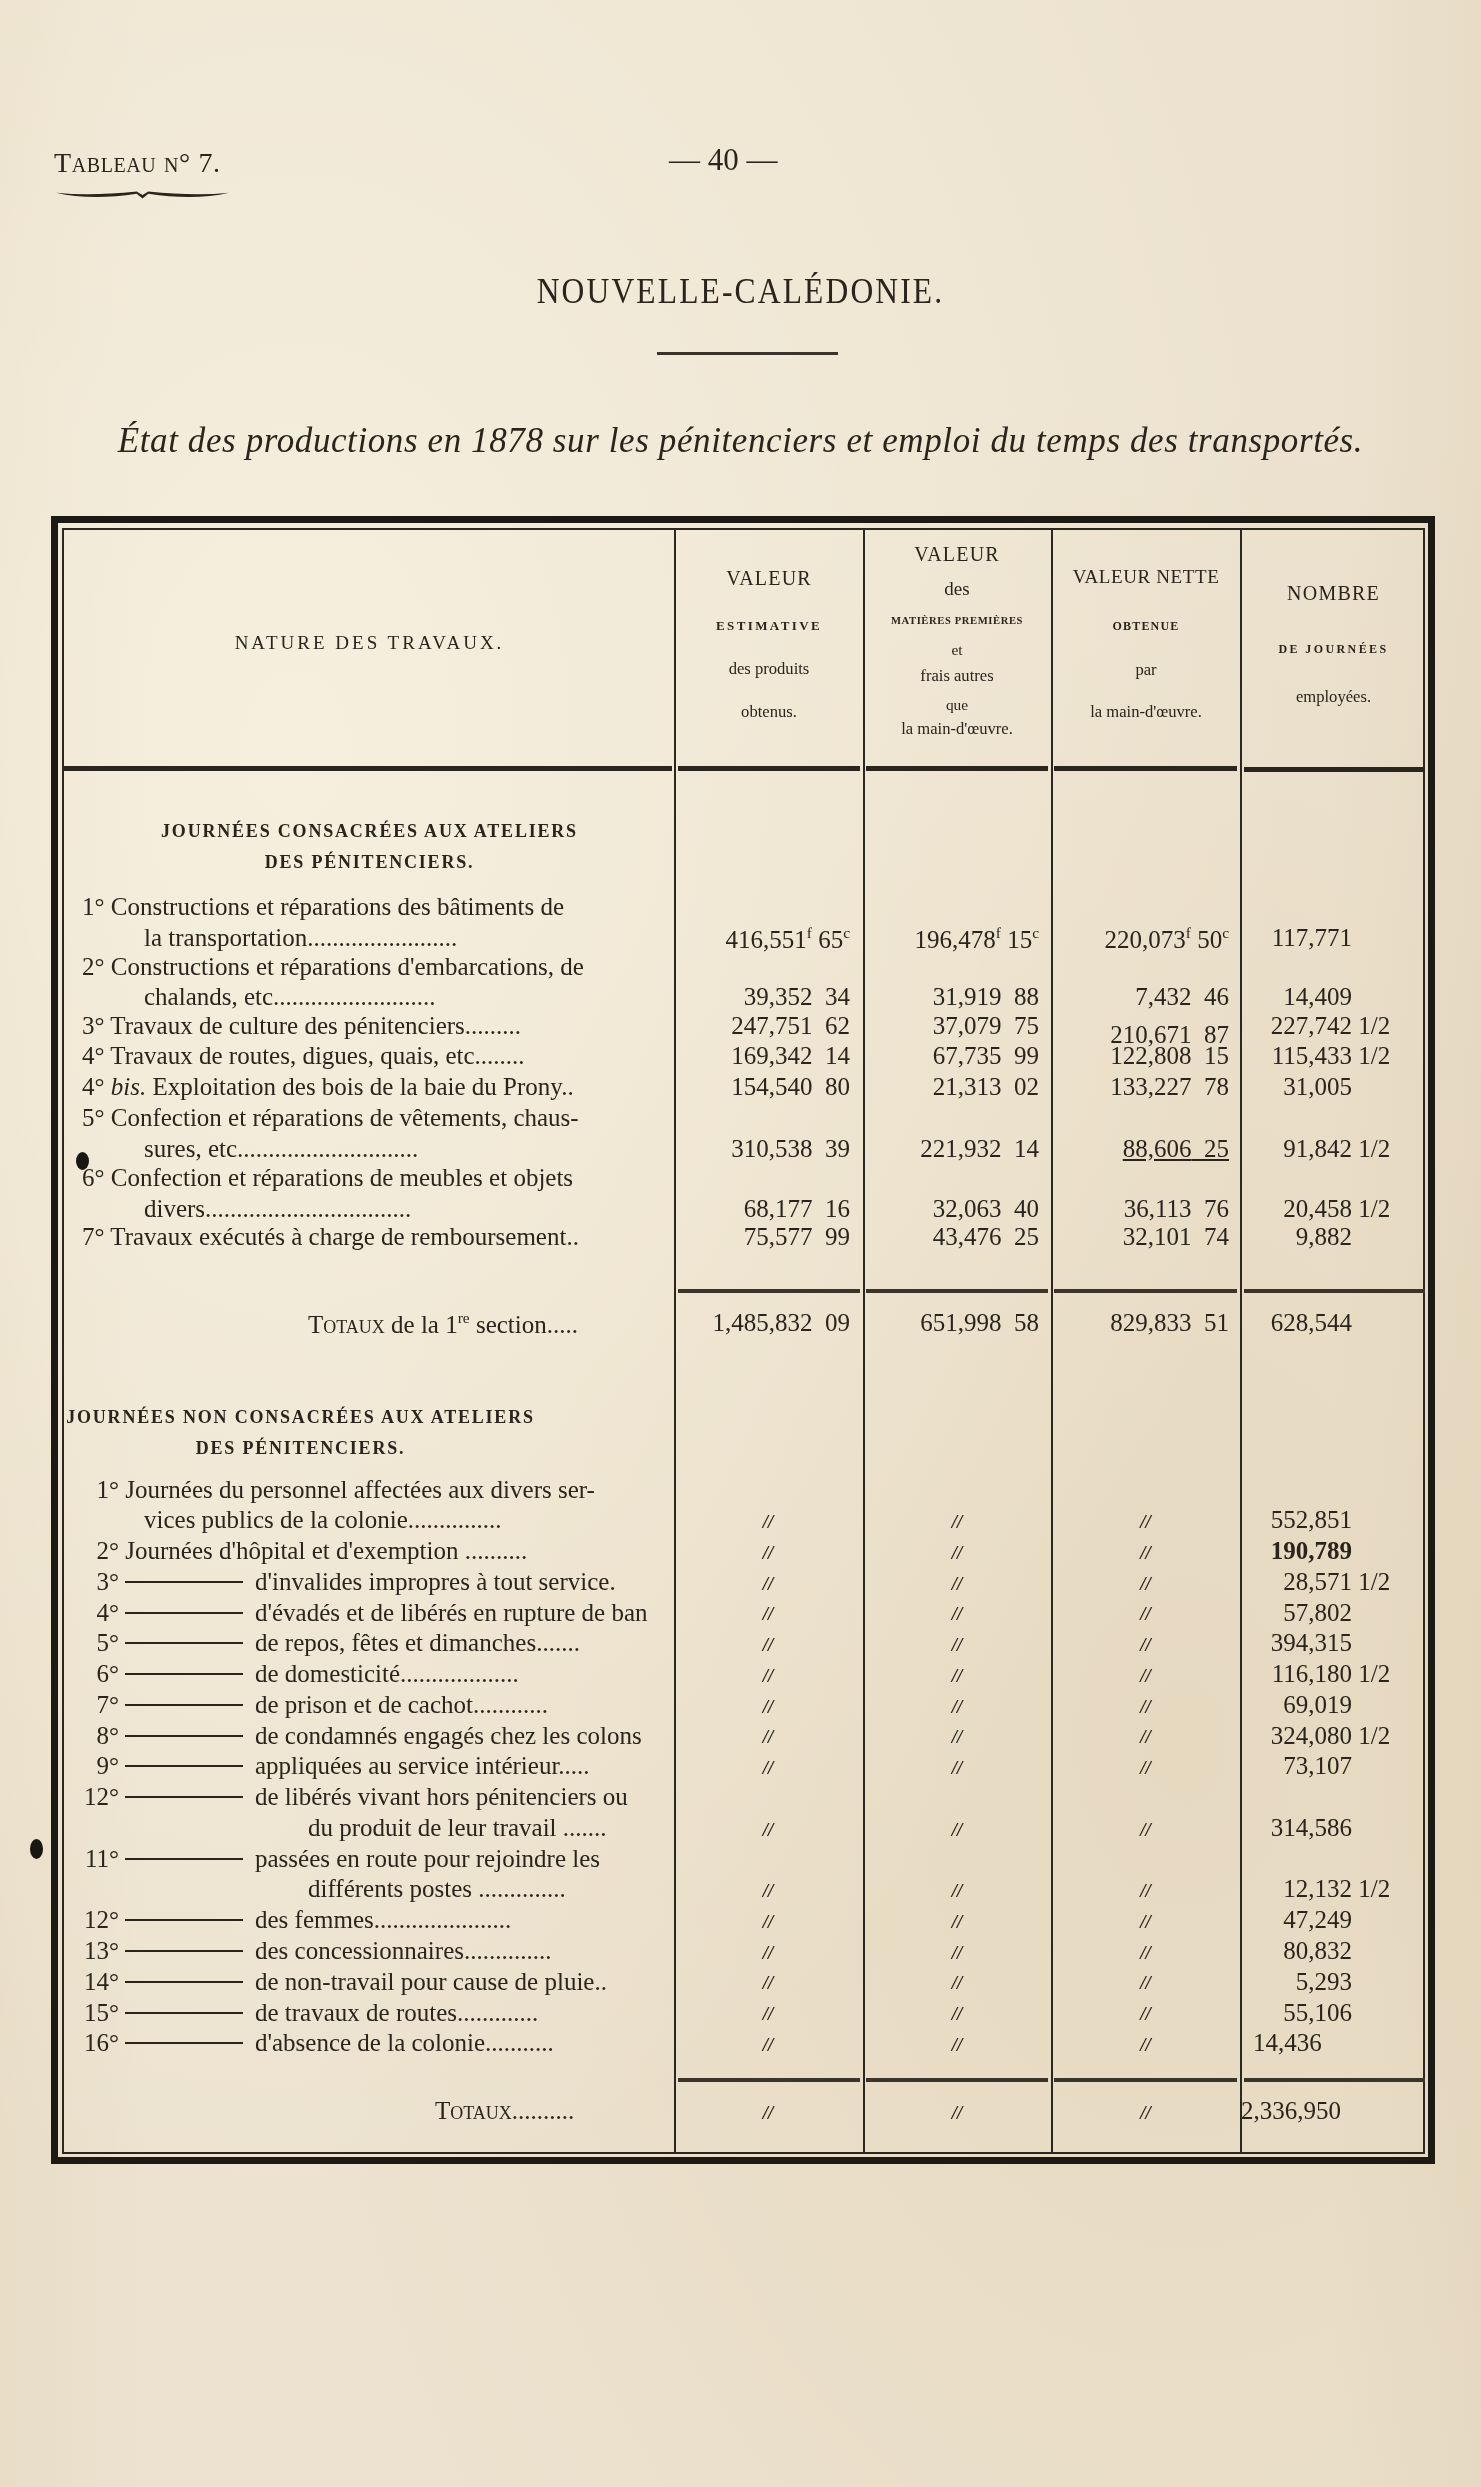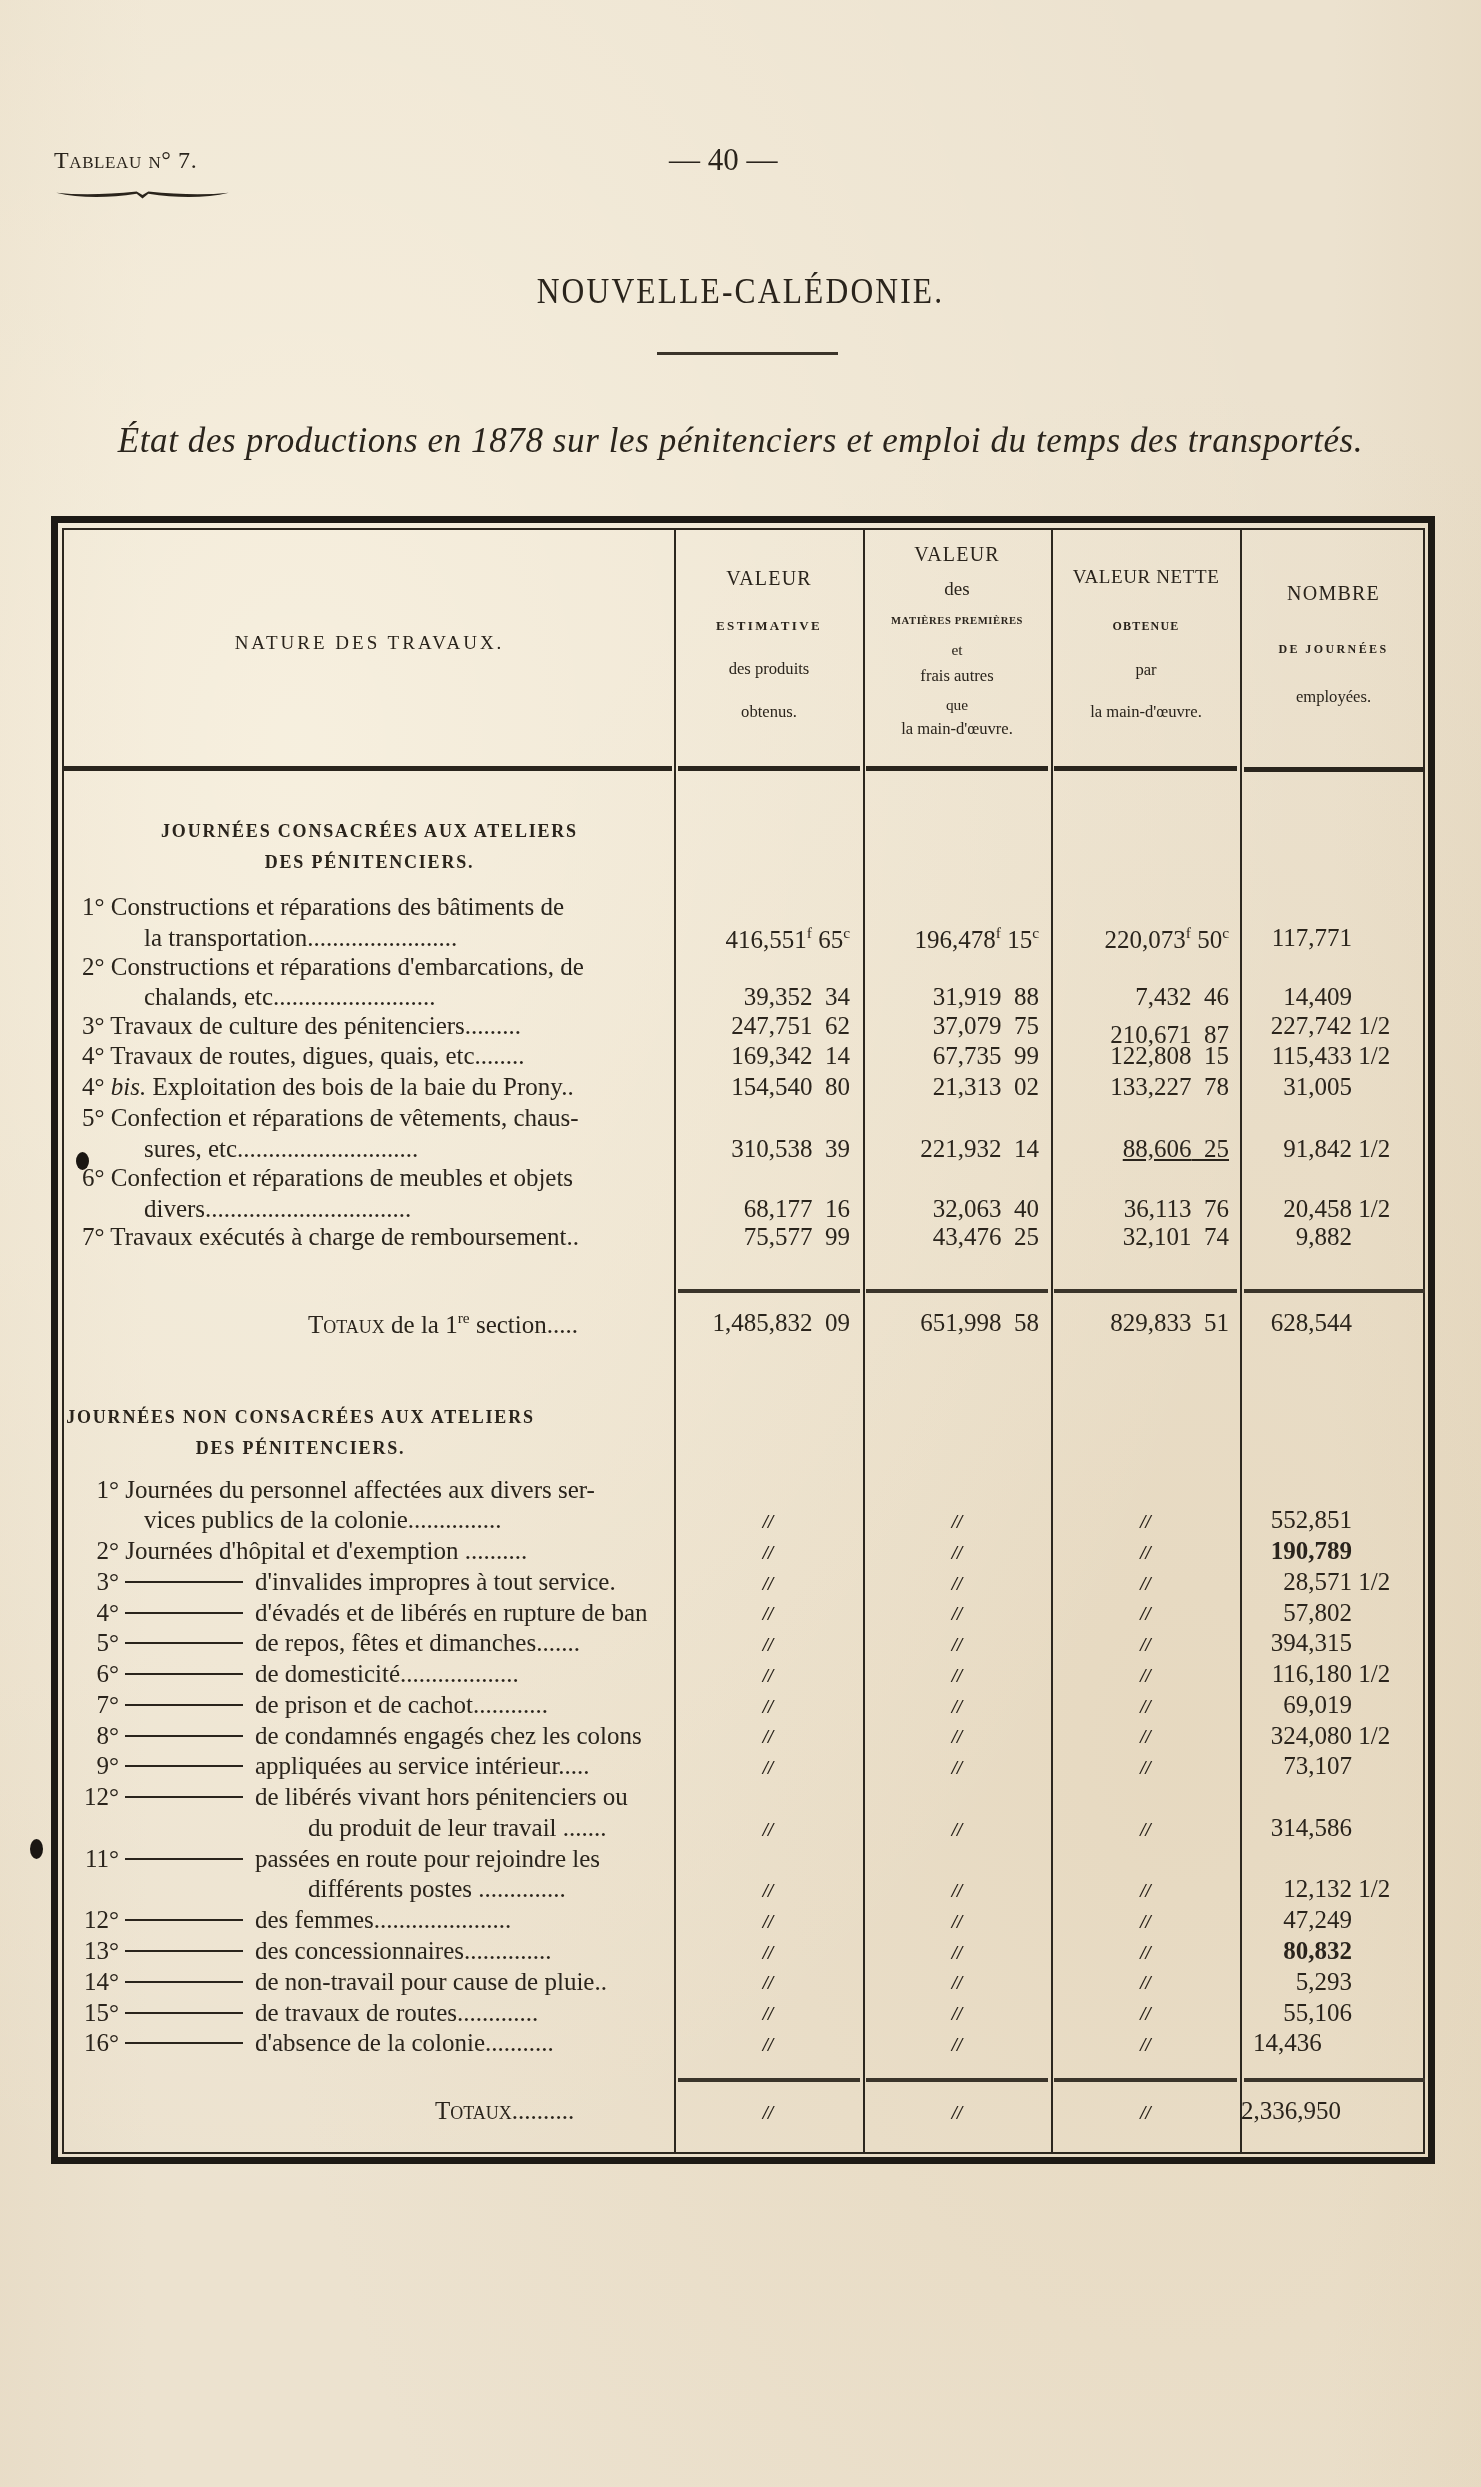--- a/index.html
+++ b/index.html
@@ -9,21 +9,21 @@
     background-image:
       radial-gradient(ellipse at 20% 30%, rgba(255,250,235,0.55), rgba(0,0,0,0) 60%),
       radial-gradient(ellipse at 80% 70%, rgba(220,200,165,0.35), rgba(0,0,0,0) 55%),
       linear-gradient(90deg, rgba(210,190,155,0.15), rgba(255,255,255,0) 10%, rgba(255,255,255,0) 90%, rgba(210,190,155,0.18));
     font-family: "Liberation Serif", "DejaVu Serif", serif;
     color: #2a241c;
   }
   .abs { position: absolute; }
 
   
-  .tableau-label { left: 54px; top: 147px; font-size: 24px; letter-spacing: 0.6px; font-variant: small-caps; }
+  .tableau-label { left: 54px; top: 147px; font-size: 28px; letter-spacing: 0.6px; font-variant: small-caps; }
   .ornament { left: 54px; top: 188px; width: 177px; height: 14px; }
   .page-num { left: 669px; top: 142px; width: 148px; font-size: 31px; }
   .main-title { left: 0; width: 1481px; top: 272px; text-align: center; font-size: 35px; letter-spacing: 2.4px; transform: scaleX(0.9); }
   .title-rule { left: 657px; top: 352px; width: 181px; height: 3px; background: #3b342a; }
   .subtitle { left: 0; width: 1481px; top: 421px; text-align: center; font-size: 35px; font-style: italic; letter-spacing: 0.6px; }
 
   
   .frame-outer { left: 51px; top: 516px; width: 1384px; height: 1648px; border: 7px solid #1d1a15; box-sizing: border-box; }
   .frame-inner { left: 62px; top: 528px; width: 1363px; height: 1626px; border: 2.4px solid #2c271f; box-sizing: border-box; }
   .vline { width: 1.8px; background: #2c271f; }
@@ -225,21 +225,21 @@
     <div class="abs days" style="left:1253px; width:172px; top:1875px;"><span style="display: inline-block; width: 99px; text-align: right;">12,132</span><span style="white-space: pre;"> 1/2</span></div>
     <div class="abs row-text" style="left:82px; top:1906px;"><span style="display: inline-block; width: 37px; text-align: right;">12°</span><span class="dash"></span><span>des femmes......................</span></div>
     <div class="abs ditto" style="left:677px; width:182px; top:1911px;">//</div>
     <div class="abs ditto" style="left:866px; width:182px; top:1911px;">//</div>
     <div class="abs ditto" style="left:1054px; width:183px; top:1911px;">//</div>
     <div class="abs days" style="left:1253px; width:172px; top:1906px;"><span style="display: inline-block; width: 99px; text-align: right;">47,249</span></div>
     <div class="abs row-text" style="left:82px; top:1937px;"><span style="display: inline-block; width: 37px; text-align: right;">13°</span><span class="dash"></span><span>des concessionnaires..............</span></div>
     <div class="abs ditto" style="left:677px; width:182px; top:1942px;">//</div>
     <div class="abs ditto" style="left:866px; width:182px; top:1942px;">//</div>
     <div class="abs ditto" style="left:1054px; width:183px; top:1942px;">//</div>
-    <div class="abs days" style="left:1253px; width:172px; top:1937px;"><span style="display: inline-block; width: 99px; text-align: right; font-weight: bold;">80,832</span></div>
+    <div class="abs days" style="left:1253px; width:172px; top:1937px;"><span style="display: inline-block; width: 99px; text-align: right;">80,832</span></div>
     <div class="abs row-text" style="left:82px; top:1968px;"><span style="display: inline-block; width: 37px; text-align: right;">14°</span><span class="dash"></span><span>de non-travail pour cause de pluie..</span></div>
     <div class="abs ditto" style="left:677px; width:182px; top:1972px;">//</div>
     <div class="abs ditto" style="left:866px; width:182px; top:1972px;">//</div>
     <div class="abs ditto" style="left:1054px; width:183px; top:1972px;">//</div>
     <div class="abs days" style="left:1253px; width:172px; top:1968px;"><span style="display: inline-block; width: 99px; text-align: right;">5,293</span></div>
     <div class="abs row-text" style="left:82px; top:1999px;"><span style="display: inline-block; width: 37px; text-align: right;">15°</span><span class="dash"></span><span>de travaux de routes.............</span></div>
     <div class="abs ditto" style="left:677px; width:182px; top:2003px;">//</div>
     <div class="abs ditto" style="left:866px; width:182px; top:2003px;">//</div>
     <div class="abs ditto" style="left:1054px; width:183px; top:2003px;">//</div>
     <div class="abs days" style="left:1253px; width:172px; top:1999px;"><span style="display: inline-block; width: 99px; text-align: right;">55,106</span></div>

